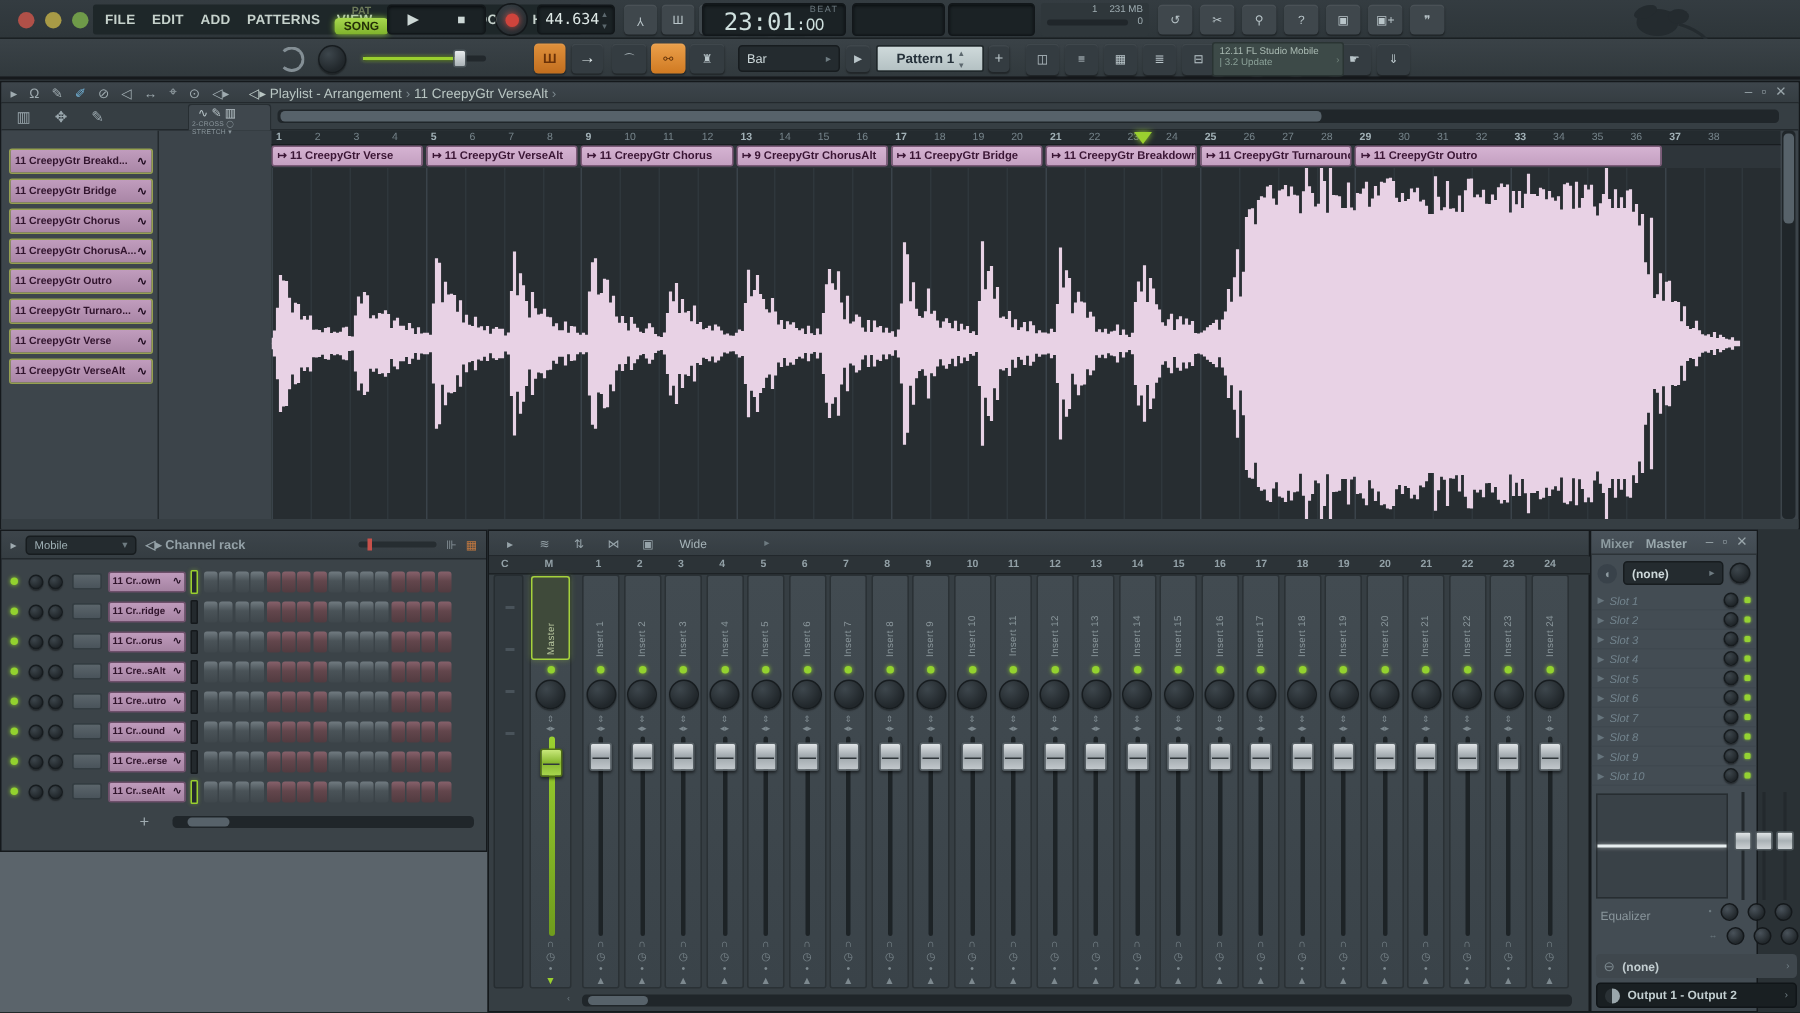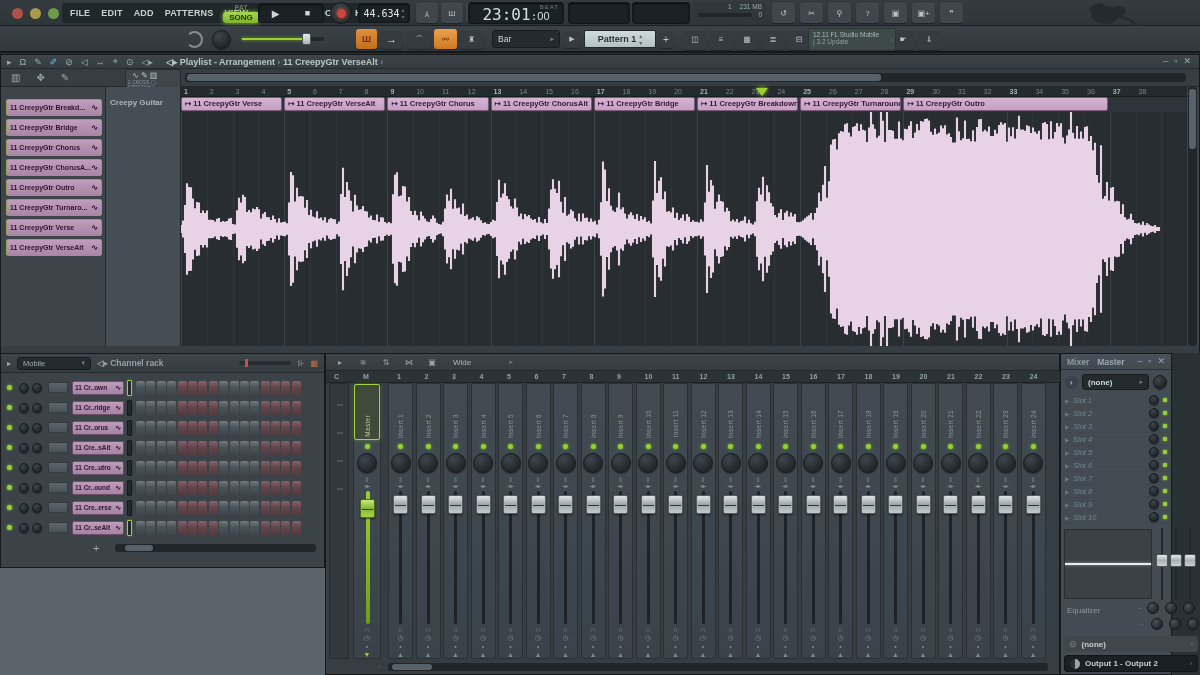--- a/index.html
+++ b/index.html
@@ -196,21 +196,21 @@
           <span class="ico">Ω</span>
           <span class="ico">✎</span>
           <span class="ico" style="color: rgb(116, 183, 221);">✐</span>
           <span class="ico">⊘</span>
           <span class="ico">◁</span>
           <span class="ico">↔</span>
           <span class="ico">⌖</span>
           <span class="ico">⊙</span>
           <span class="ico">◁▸</span>
         </span>
-      <span style="color:#b9c6c3;font-size:9px;font-weight:bold;margin-left:6px;">
+      <span style="color:#b9c6c3;font-size:9px;font-weight:normal;margin-left:6px;">
         ◁▸ <span>Playlist - Arrangement</span> <span style="color:#7b878d;">›</span> <span>11 CreepyGtr VerseAlt</span> <span style="color:#7b878d;">›</span>
       </span>
       <span class="winbtns" style="margin-left:auto;margin-right:8px;">
         <span>–</span>
         <span>▫</span>
         <span>✕</span>
       </span>
     </div>
 
     <div class="abs" style="left:0;top:14px;width:100%;height:18px;background:#363e43;border-bottom:1px solid #22282c;">
@@ -260,23 +260,20 @@
             <span>11 CreepyGtr Verse</span>
             <span class="wv">∿</span>
           </div>
           <div class="clipitem">
             <span>11 CreepyGtr VerseAlt</span>
             <span class="wv">∿</span>
           </div>
         </div>
     </div>
 
-    <div class="abs" style="left:105px;top:32px;width:75px;height:266px;background:#454e54;border-right:1px solid #22282c;">
-      <div class="abs" style="left:4px;top:11px;color:#a9b6ba;font-size:8px;font-weight:bold;">Creepy Guitar</div>
-    </div>
 
     <div class="ruler" id="pl-ruler" style="left:180px;top:32px;width:1006px;height:10px;">
         <span class="major" style="left: 3px;">1</span>
         <span style="left: 28.8px;">2</span>
         <span style="left: 54.6px;">3</span>
         <span style="left: 80.4px;">4</span>
         <span class="major" style="left: 106.2px;">5</span>
         <span style="left: 132px;">6</span>
         <span style="left: 157.8px;">7</span>
         <span style="left: 183.6px;">8</span>
@@ -309,21 +306,21 @@
         <span style="left: 880.2px;">35</span>
         <span style="left: 906px;">36</span>
         <span class="major" style="left: 931.8px;">37</span>
         <span style="left: 957.6px;">38</span>
       </div>
 
     <div class="abs" id="pl-cliprow" style="left:180px;top:42px;width:1006px;height:15px;background:#2e353a;">
         <div class="clip" style="left: 0px; width: 101.2px;">↦ 11 CreepyGtr Verse</div>
         <div class="clip" style="left: 103.2px; width: 101.2px;">↦ 11 CreepyGtr VerseAlt</div>
         <div class="clip" style="left: 206.4px; width: 101.2px;">↦ 11 CreepyGtr Chorus</div>
-        <div class="clip" style="left: 309.6px; width: 101.2px;">↦ 11 CreepyGtr ChorusAlt</div>
+        <div class="clip" style="left: 309.6px; width: 101.2px;">↦ 9 CreepyGtr ChorusAlt</div>
         <div class="clip" style="left: 412.8px; width: 101.2px;">↦ 11 CreepyGtr Bridge</div>
         <div class="clip" style="left: 516px; width: 101.2px;">↦ 11 CreepyGtr Breakdown</div>
         <div class="clip" style="left: 619.2px; width: 101.2px;">↦ 11 CreepyGtr Turnaround</div>
         <div class="clip" style="left: 722.4px; width: 204.4px;">↦ 11 CreepyGtr Outro</div>
       </div>
 
     <div class="abs" id="pl-wavearea" style="left:180px;top:57px;width:1006px;height:234px;background:#272d31;overflow:hidden;">
 
     <div class="gridline major" style="left: 0px; top: 0px; height: 234px;"></div>
         <div class="gridline" style="left: 25.8px; top: 0px; height: 234px;"></div>

